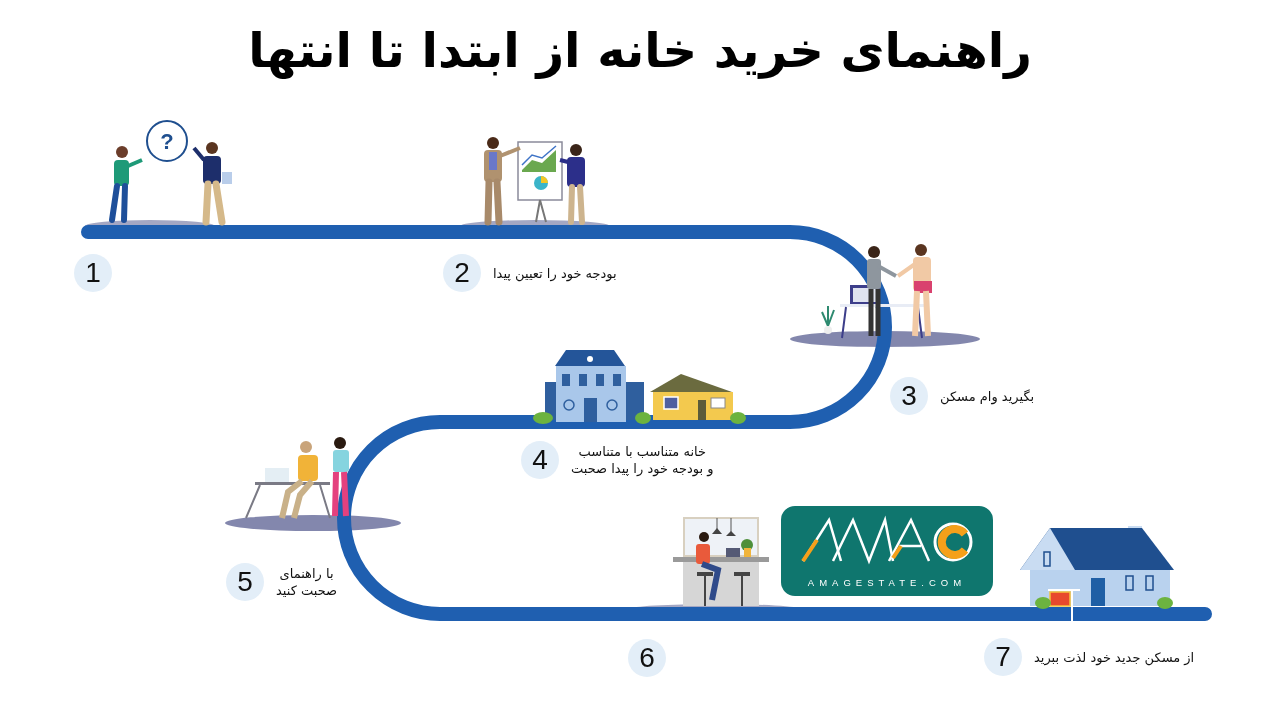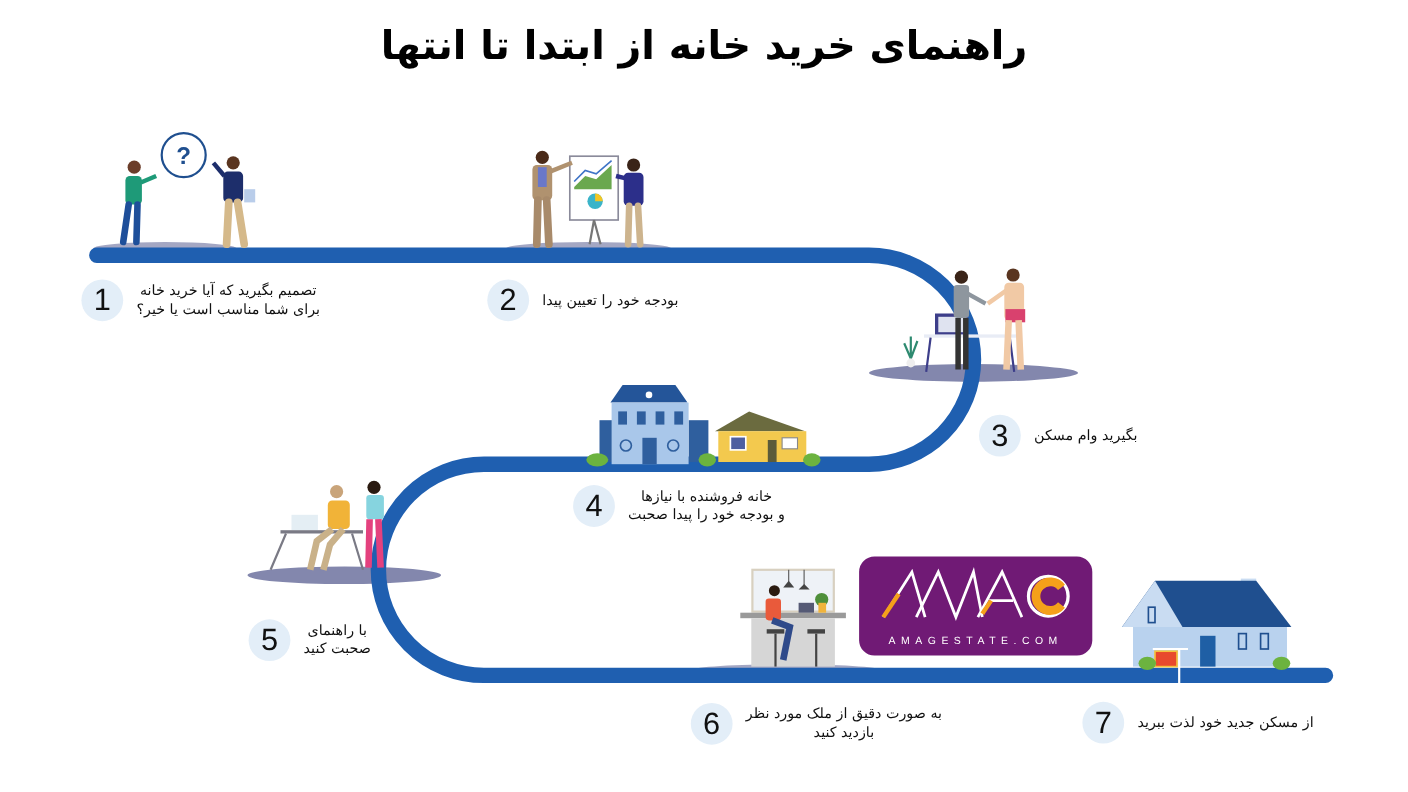--- a/index.html
+++ b/index.html
@@ -4,21 +4,21 @@
   <style>
     html, body { margin: 0; padding: 0; }
     body {
       width: 1280px; height: 720px; position: relative; overflow: hidden;
       background: #ffffff;
       font-family: "DejaVu Sans", "Liberation Sans", sans-serif;
     }
     .title {
       position: absolute; left: 0; top: 22px; width: 1280px;
       text-align: center; direction: rtl;
-      font-size: 36px; font-weight: bold; color: #000;
+      font-size: 48px; font-weight: bold; color: #000;
       font-family: "DejaVu Sans", sans-serif;
       letter-spacing: 0;
     }
     svg.scene { position: absolute; left: 0; top: 0; }
     .step {
       position: absolute; display: flex; align-items: center; gap: 12px;
     }
     .num {
       width: 38px; height: 38px; border-radius: 50%;
       background: #e3eef8; color: #111;
@@ -28,21 +28,21 @@
       flex: 0 0 auto;
     }
     .label {
       direction: rtl; text-align: center;
       font-size: 13px; line-height: 17px; color: #111;
       font-family: "DejaVu Sans", sans-serif;
     }
     .label span { display: block; }
     .logo {
       position: absolute; left: 781px; top: 506px; width: 212px; height: 90px;
-      background: #701a75; border-radius: 14px;
+      background: #0f766e; border-radius: 14px;
     }
     .logo-sub {
       position: absolute; left: 0; bottom: 8px; width: 100%;
       text-align: center; color: #ffffff; font-size: 9.5px;
       letter-spacing: 5px; font-family: "Liberation Sans", sans-serif;
     }
   </style>
 </head>
 <body>
 
@@ -182,62 +182,54 @@
     <rect x="1146" y="576" width="7" height="14" fill="none" stroke="#1f4f8f" stroke-width="1.5"></rect>
     <path d="M1072 590 L1072 622 M1048 590 L1080 590" stroke="#fff" stroke-width="2"></path>
     <rect x="1050" y="592" width="20" height="14" fill="#e8492d" stroke="#f5c23c" stroke-width="1.5"></rect>
     <ellipse cx="1043" cy="603" rx="8" ry="6" fill="#6cb33f"></ellipse>
     <ellipse cx="1165" cy="603" rx="8" ry="6" fill="#6cb33f"></ellipse>
   </g>
 </svg>
 
 <div class="step" style="left:74px; top:254px;">
   <div class="num">1</div>
-  <div class="label">
-    <span>تصمیم بگیرید که آیا خرید خانه</span>
-    <span>برای شما مناسب است یا خیر؟</span>
-  </div>
 </div>
 
 <div class="step" style="left:443px; top:254px;">
   <div class="num">2</div>
   <div class="label">
     <span>بودجه خود را تعیین پیدا</span>
   </div>
 </div>
 
 <div class="step" style="left:890px; top:377px;">
   <div class="num">3</div>
   <div class="label">
     <span>بگیرید وام مسکن</span>
   </div>
 </div>
 
 <div class="step" style="left:521px; top:441px;">
   <div class="num">4</div>
   <div class="label">
-    <span>خانه فروشنده با نیازها</span>
+    <span>خانه متناسب با متناسب</span>
     <span>و بودجه خود را پیدا صحبت</span>
   </div>
 </div>
 
 <div class="step" style="left:226px; top:563px;">
   <div class="num">5</div>
   <div class="label">
     <span>با راهنمای</span>
     <span>صحبت کنید</span>
   </div>
 </div>
 
 <div class="step" style="left:628px; top:639px;">
   <div class="num">6</div>
-  <div class="label">
-    <span>به صورت دقیق از ملک مورد نظر</span>
-    <span>بازدید کنید</span>
-  </div>
 </div>
 
 <div class="step" style="left:984px; top:638px;">
   <div class="num">7</div>
   <div class="label">
     <span>از مسکن جدید خود لذت ببرید</span>
   </div>
 </div>
 
 <div class="logo">

